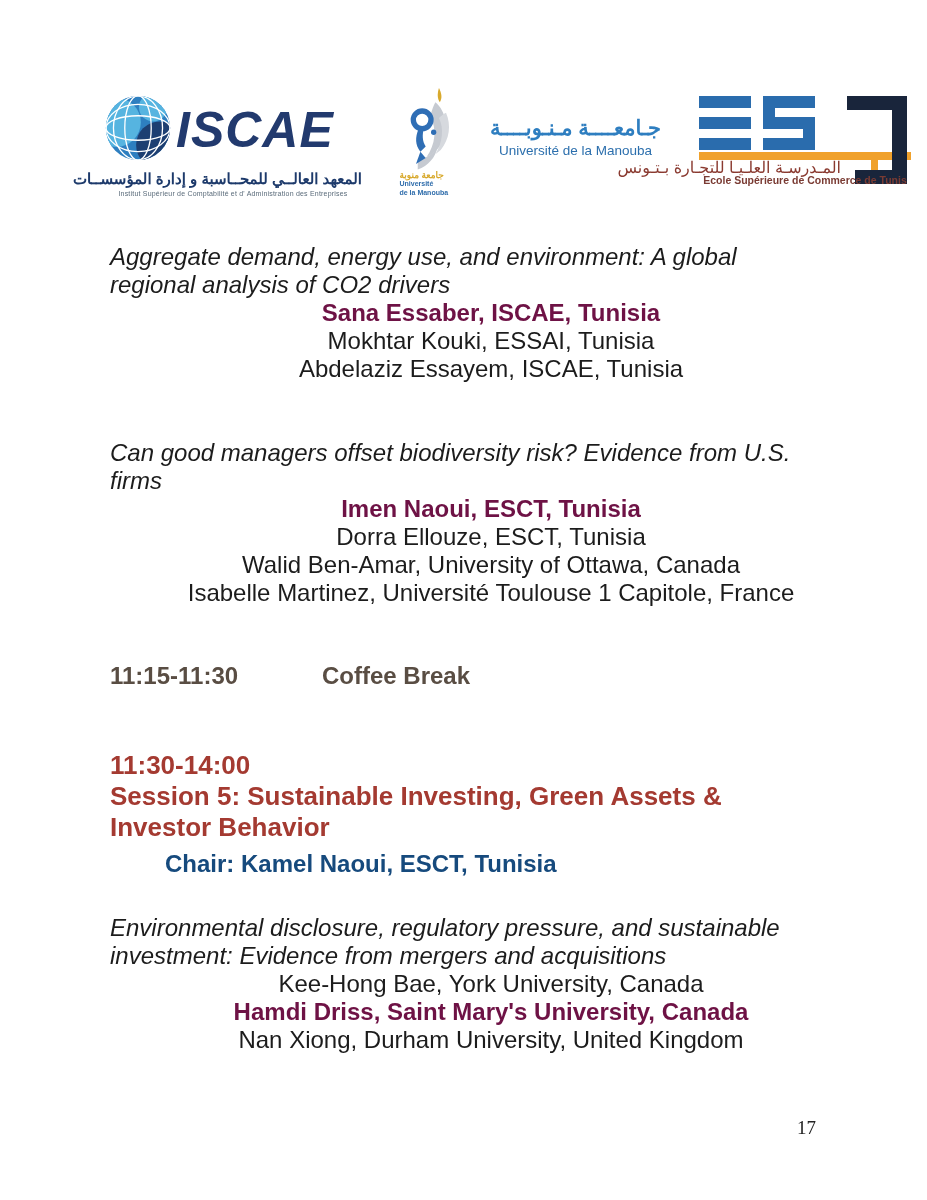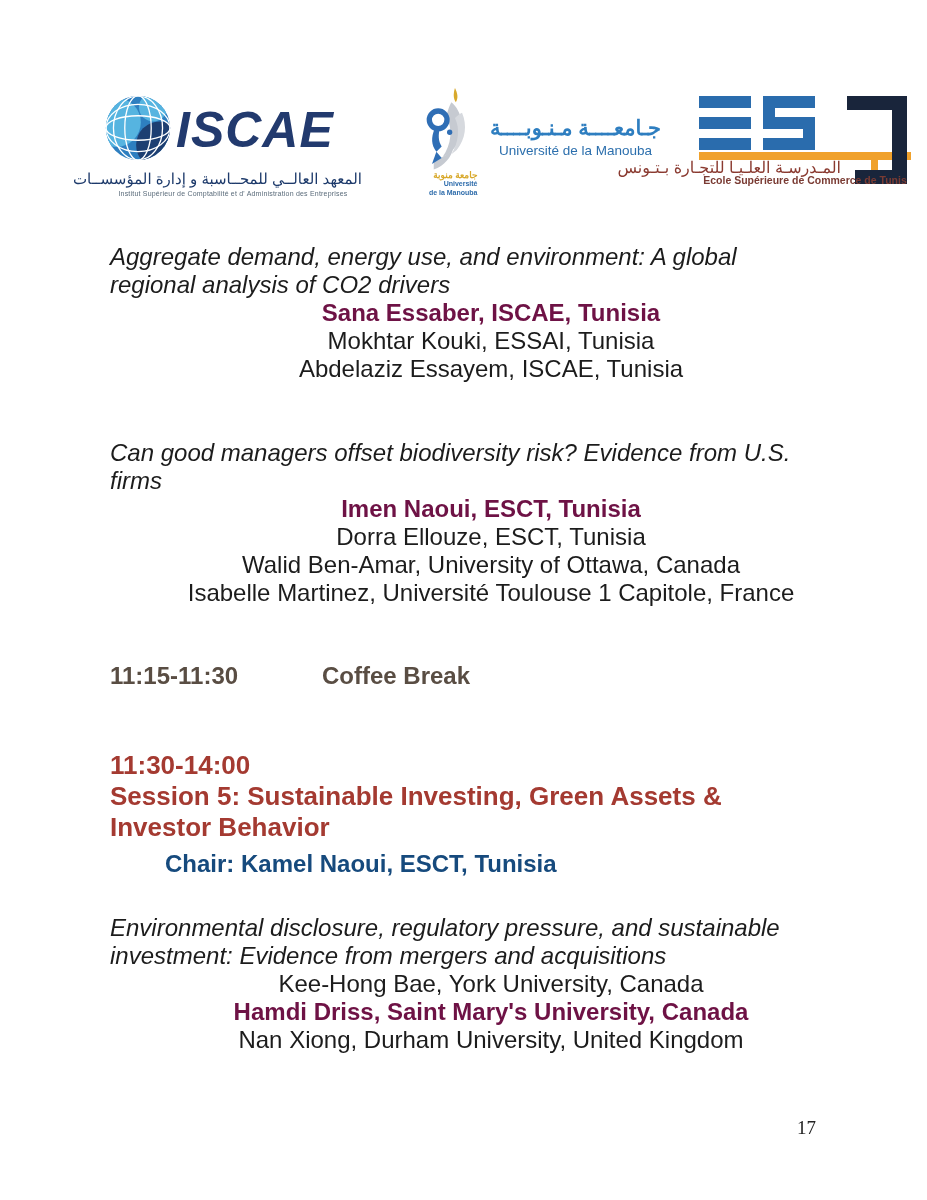--- a/index.html
+++ b/index.html
@@ -17,31 +17,31 @@
   }
 
   
   .iscae { width:258px; margin-top:6px; }
   .iscae-row { display:flex; align-items:center; }
   .iscae-acronym {
     font-size:50px; font-weight:bold; font-style:italic;
     color:#223a6e; letter-spacing:1px; line-height:1; margin-left:4px;
   }
   .iscae-arabic {
-    direction:rtl; text-align:center; color:#1d3a6b; font-weight:normal;
+    direction:rtl; text-align:center; color:#1d3a6b; font-weight:bold;
     font-size:15px; margin-top:4px; border-bottom:0; white-space:nowrap;
   }
   .iscae-french {
     text-align:center; color:#5a6b7a; font-size:7px; margin-top:2px;
     white-space:nowrap; letter-spacing:0.2px;
   }
 
   
   .manouba { width:262px; display:flex; gap:12px; }
-  .manouba-left { width:78px; text-align:right; }
+  .manouba-left { width:78px; text-align:left; }
   .manouba-emblem-arabic { color:#d8a92c; font-size:9px; font-weight:bold; direction:rtl; margin-top:-14px; }
   .manouba-emblem-fr { color:#2e6cab; font-size:7px; font-weight:bold; line-height:1.25; }
   .manouba-right { padding-top:28px; text-align:center; flex:1; }
   .manouba-arabic {
     direction:rtl; color:#2e7ec0; font-size:21px; font-weight:bold;
     white-space:nowrap; line-height:1.1;
   }
   .manouba-french { color:#2c6fad; font-size:13.5px; margin-top:4px; white-space:nowrap; }
 
   

